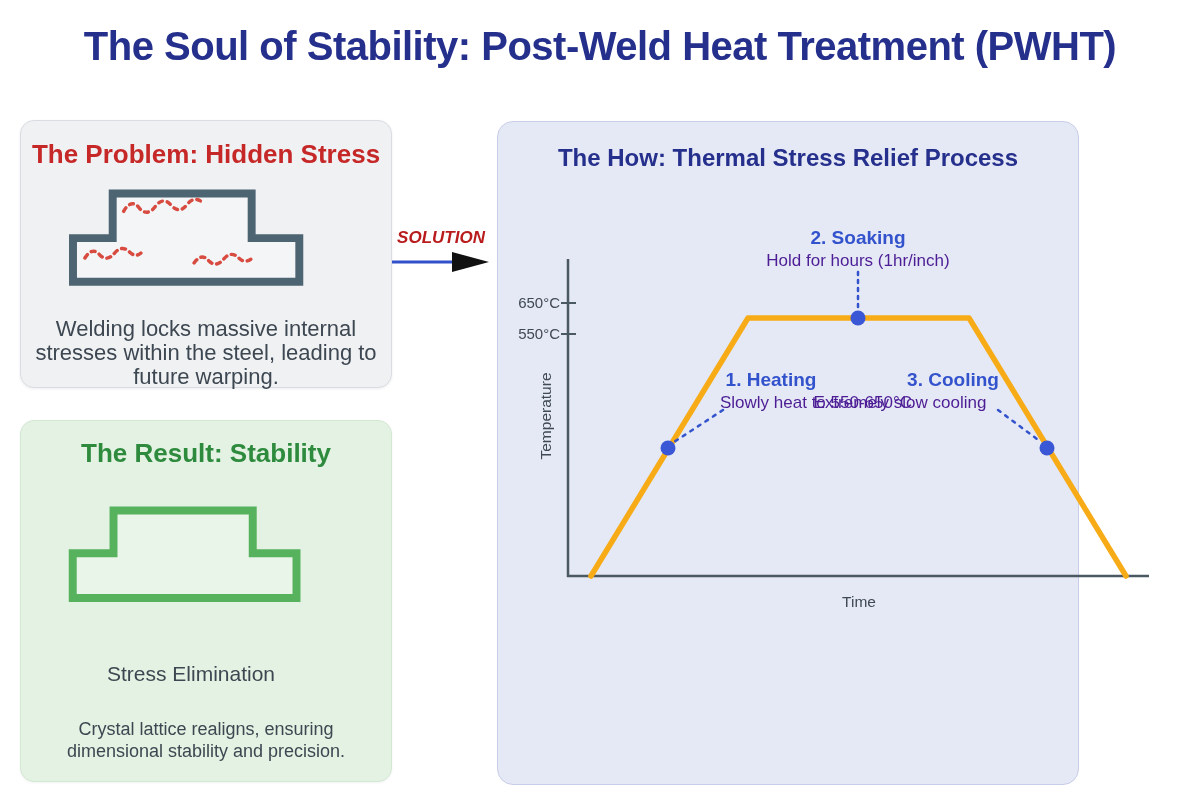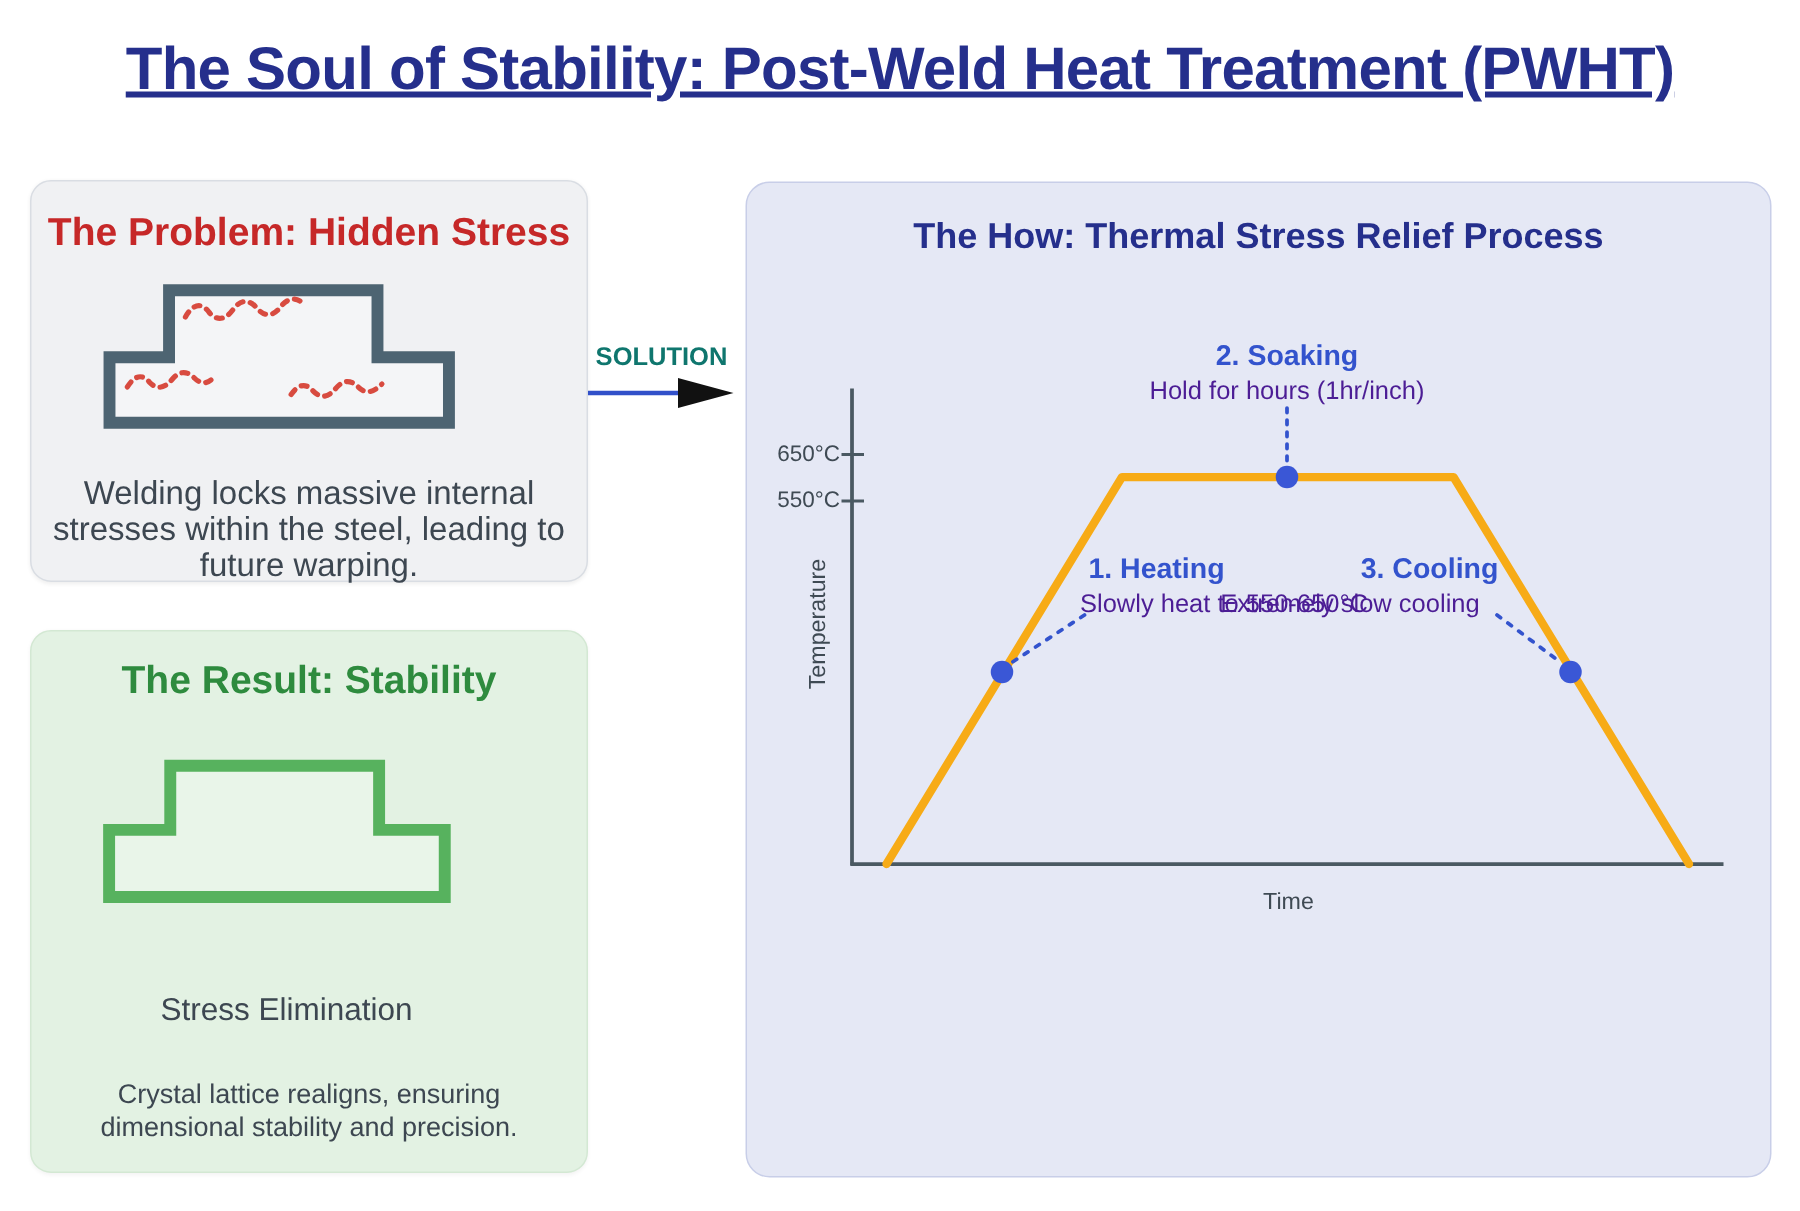--- a/index.html
+++ b/index.html
@@ -4,21 +4,20 @@
 <style>
   * { margin:0; padding:0; box-sizing:border-box; }
   html,body { background:#ffffff; }
   body { font-family:"Liberation Sans", sans-serif; }
   .canvas { position:relative; width:1200px; height:807px; background:#ffffff; overflow:hidden; }
 
   .main-title {
     position:absolute; top:24px; left:0; width:100%;
     text-align:center; font-size:40px; font-weight:bold; color:#252f8c;
     letter-spacing:-0.5px;
-    text-decoration:underline;
   }
 
   
   .card { position:absolute; border-radius:14px; }
   .problem-card {
     left:20px; top:120px; width:372px; height:268px;
     background:#f0f1f3; border:1px solid #d9dde3;
     box-shadow:0 1px 3px rgba(0,0,0,0.07);
   }
   .result-card {
@@ -48,27 +47,27 @@
     text-align:center; font-size:21px; color:#3d4751;
   }
   .result-caption {
     position:absolute; top:297px; left:50%; transform:translateX(-50%);
     width:330px; text-align:center; font-size:18px; line-height:22px; color:#3d4751;
   }
 
   
   .solution { position:absolute; left:390px; top:228px; width:102px; height:46px; }
   .solution-label {
-    width:100%; text-align:center; font-size:17px; font-weight:bold; color:#0f766e;
+    width:100%; text-align:center; font-size:17px; font-weight:bold; color:#b91c1c;font-style:italic;
   }
   .solution-arrow { display:block; margin-top:1px; }
 
   
   .panel {
-    left:497px; top:121px; width:684px; height:664px;
+    left:497px; top:121px; width:582px; height:664px;
     background:#e5e8f5; border:1px solid #c8cee8; border-radius:16px;
   }
   .panel-title {
     position:absolute; top:22px; left:0; width:100%;
     text-align:center; font-size:24px; font-weight:bold; color:#252f8c;
   }
   .chart-svg { position:absolute; left:0; top:0; width:686px; height:664px; pointer-events:none; }
   .ann-title { position:absolute; transform:translateX(-50%); white-space:nowrap;
                font-size:19px; font-weight:bold; color:#3353cd; }
   .ann-sub   { position:absolute; transform:translateX(-50%); white-space:nowrap;

